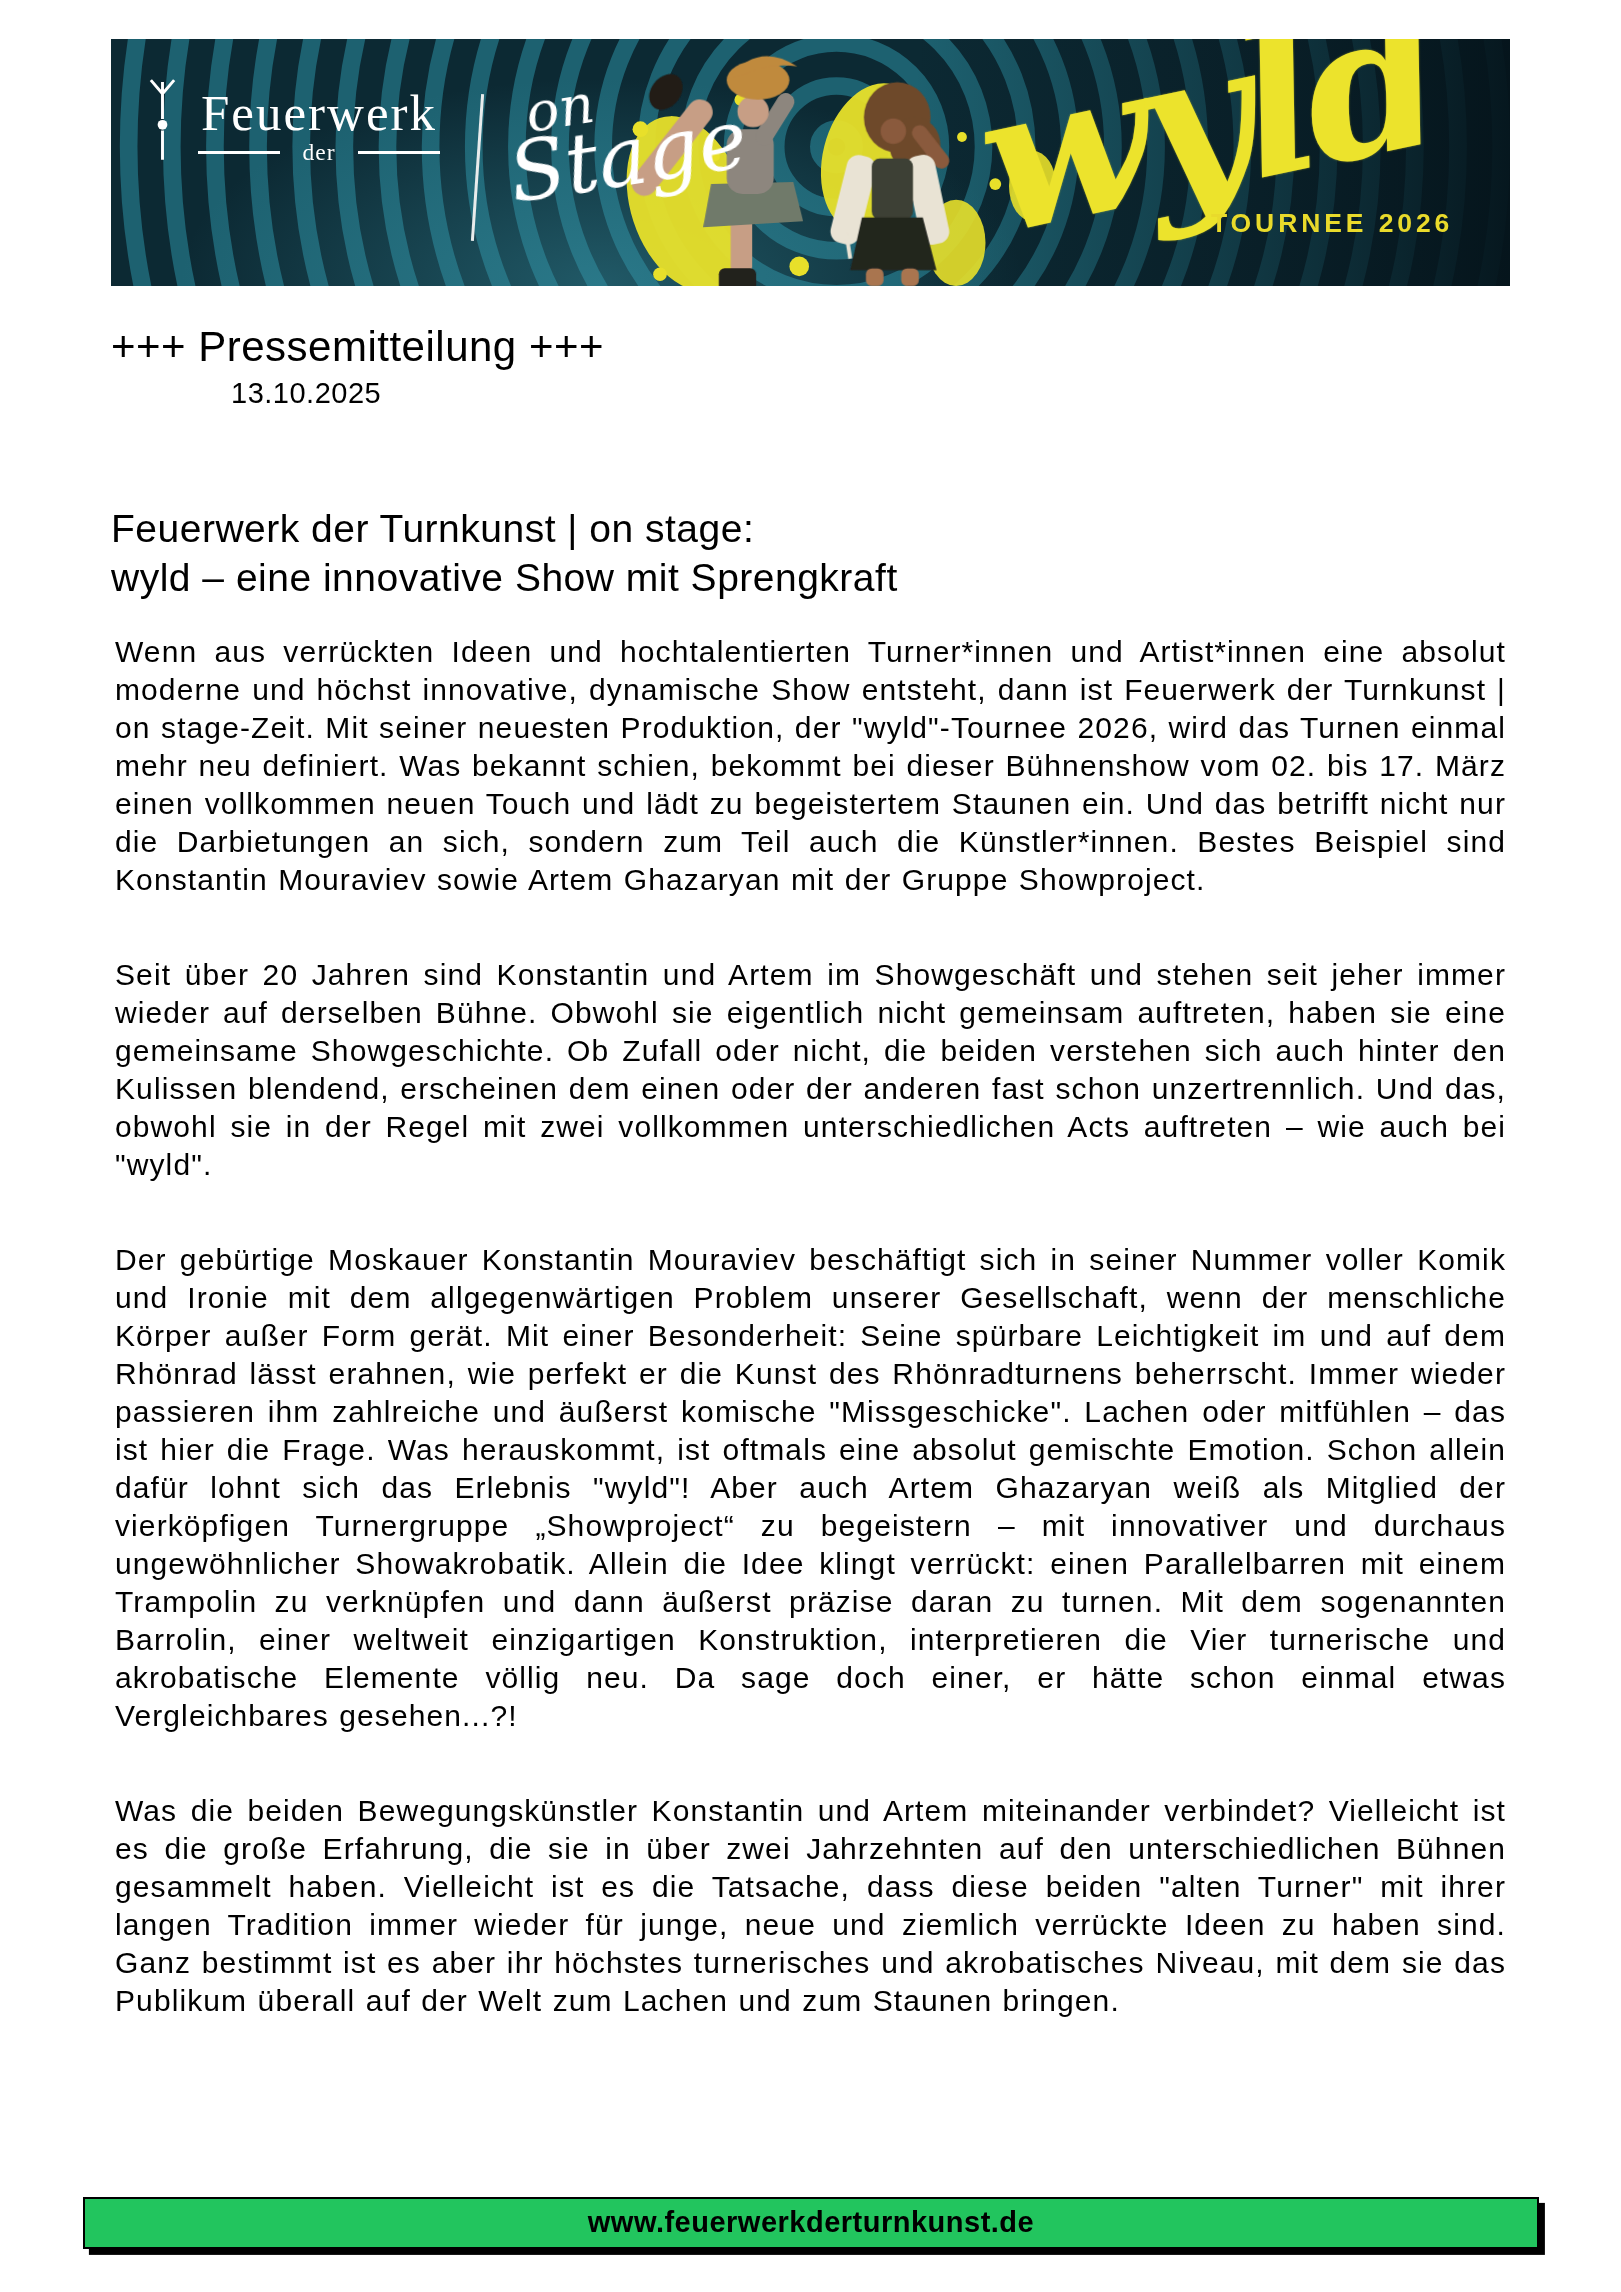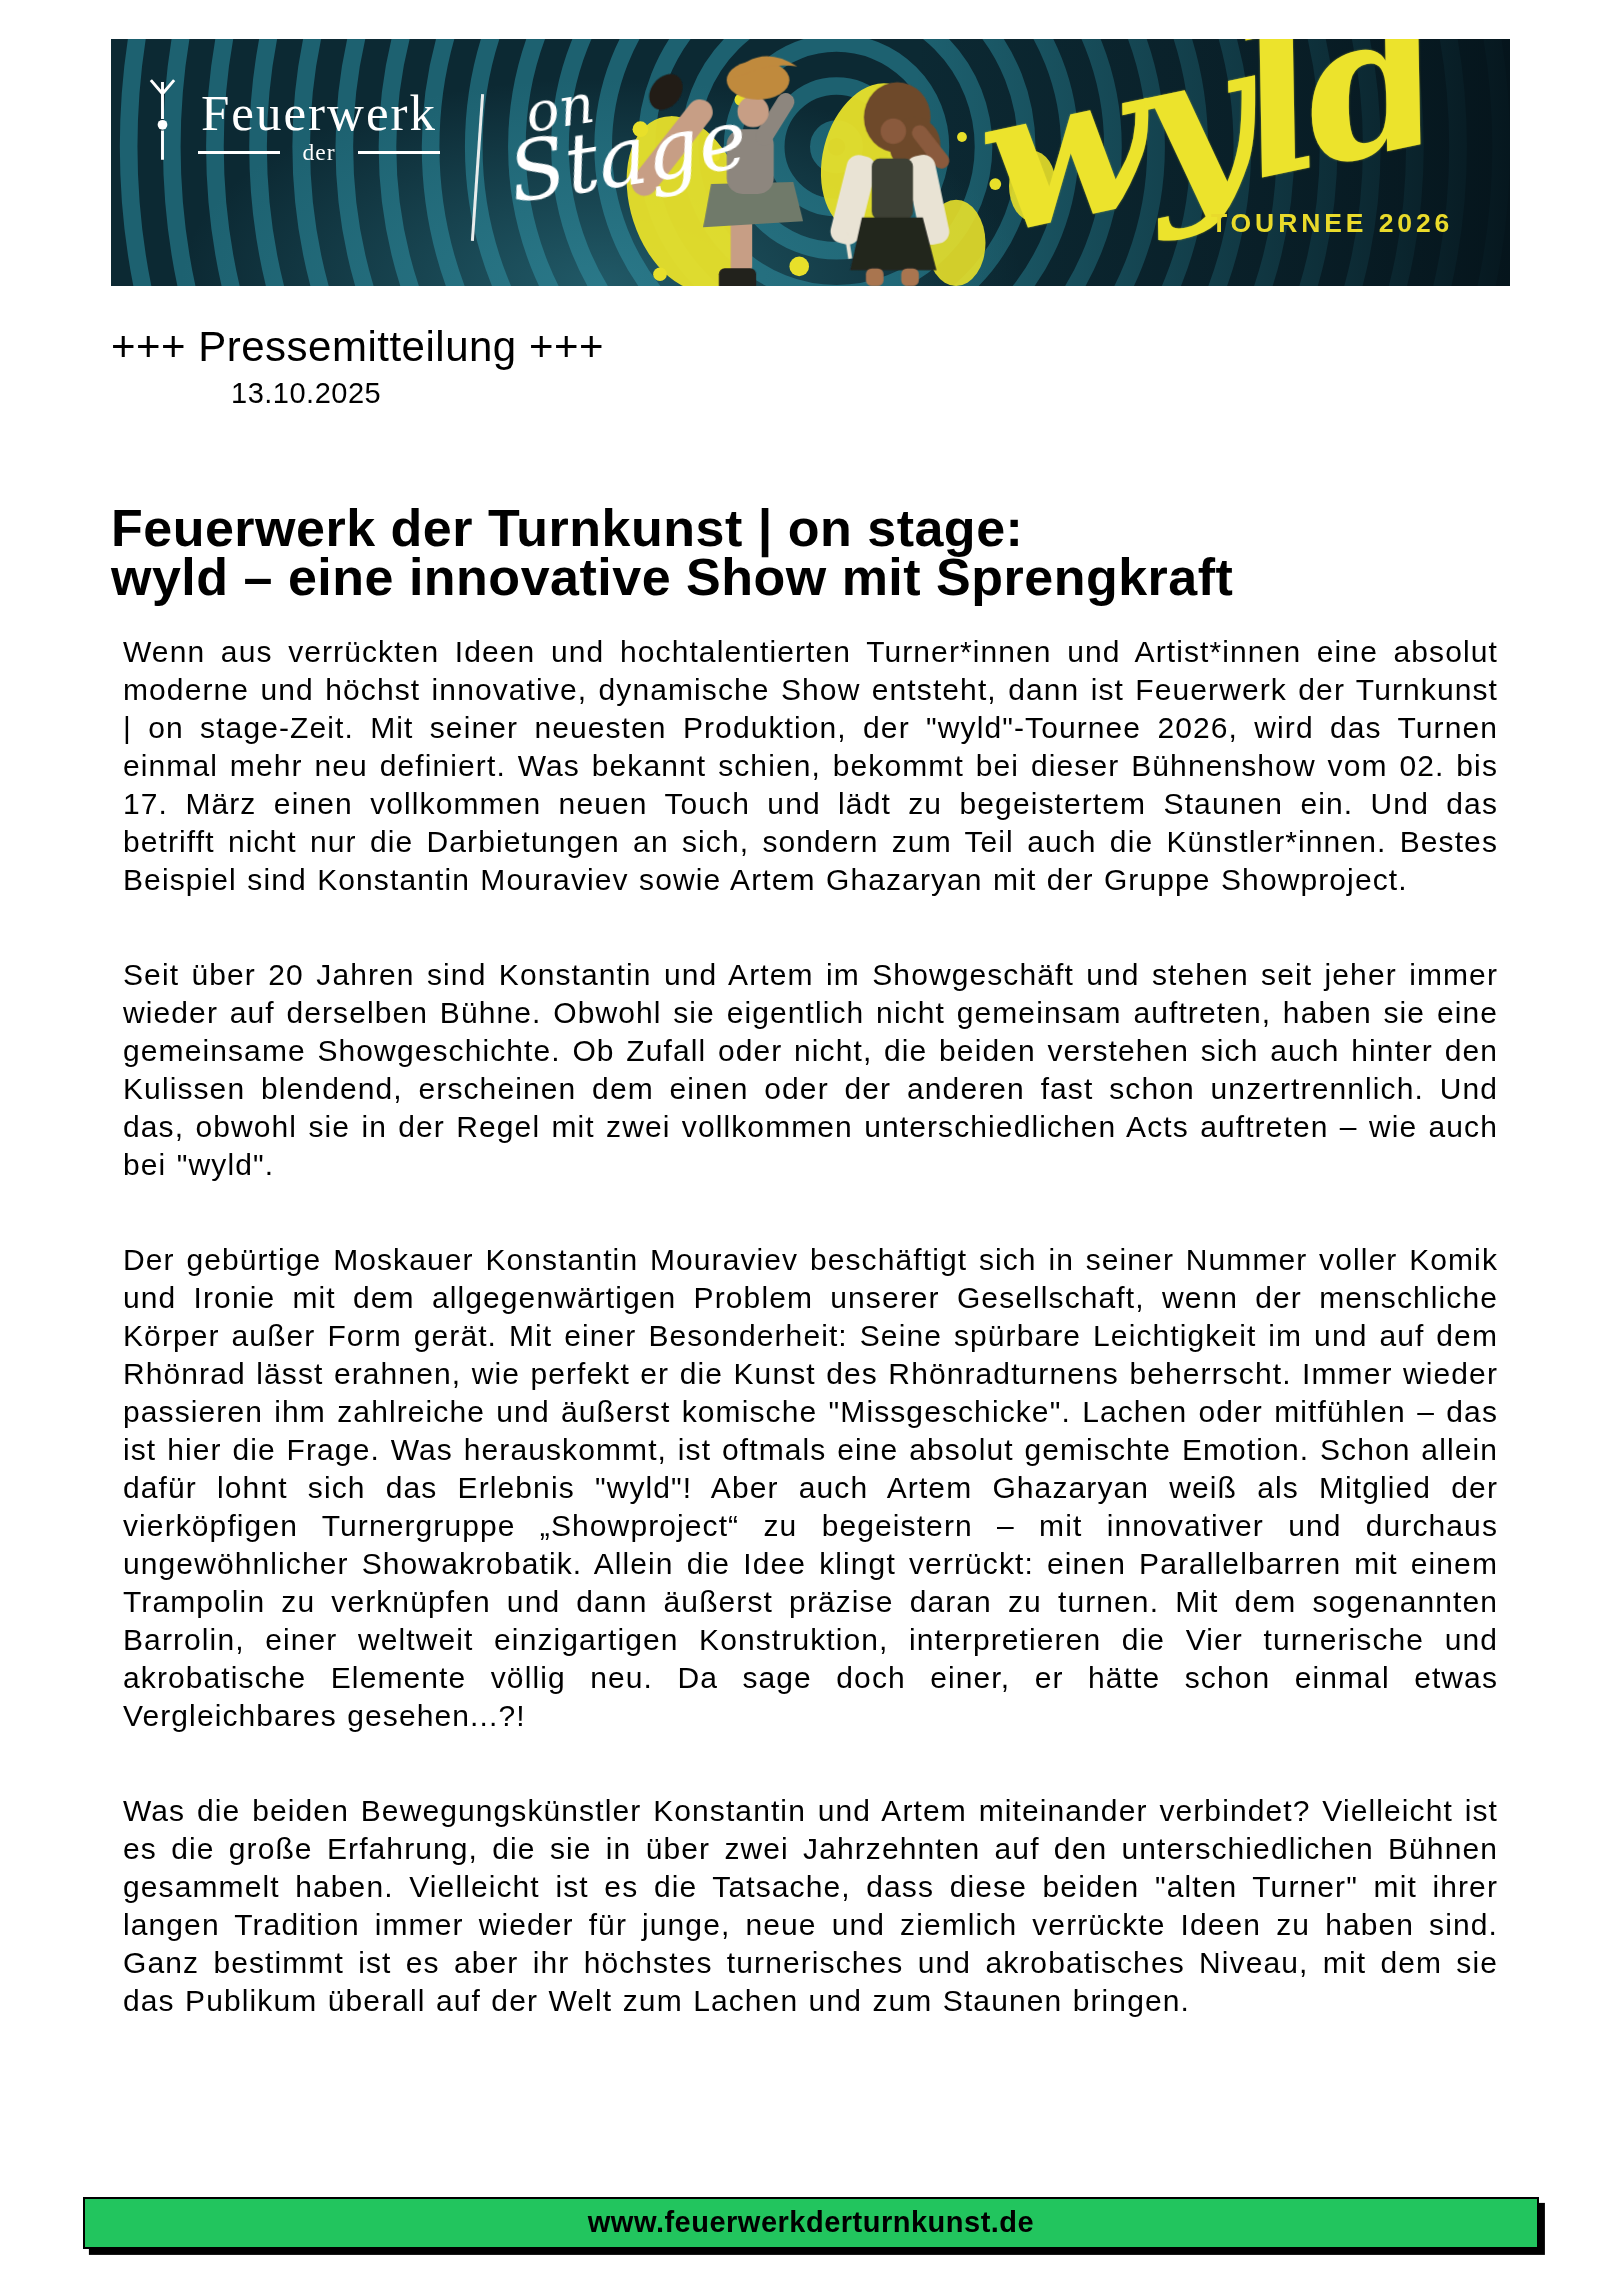--- a/index.html
+++ b/index.html
@@ -37,24 +37,24 @@
     letter-spacing:-9.8px;text-shadow:0 0 2px rgba(236,227,44,.6);
   }
   .tournee{
     position:absolute;left:1100px;top:169px;z-index:3;
     color:#e9da2b;font-size:26.5px;font-weight:700;letter-spacing:3.9px;
   }
   
   .col{position:absolute;left:111px;top:286px;width:1399px;}
   .press-head{margin:37px 0 0;font-size:42px;font-weight:400;letter-spacing:0.5px;}
   .press-date{margin:5.9px 0 0;padding-left:120px;font-size:29px;letter-spacing:0.5px;}
-  .art-title{margin:94px 0 0;font-size:52px;font-weight:700;line-height:49px;letter-spacing:0.5px;}
+  .art-title{margin:94px 0 0;font-size:39px;font-weight:400;line-height:49px;letter-spacing:0.5px;}
   .article{margin-top:31px;}
   .article p{
-    margin:0 12px 57px;font-size:30px;line-height:38px;text-align:justify;
+    margin:0 4px 57px;font-size:30px;line-height:38px;text-align:justify;
     letter-spacing:1.1px;word-spacing:1px;
   }
   .article p:last-child{margin-bottom:0;}
   
   .footer-box{
     position:absolute;left:83px;top:2197px;width:1452px;
     border:2.9px solid #000;box-shadow:5.9px 5.9px 0 0 #000;
     background:#22c55e;text-align:center;padding:6.9px 0 7.8px;
   }
   .footer-box span{font-size:29px;font-weight:700;letter-spacing:0.5px;}

